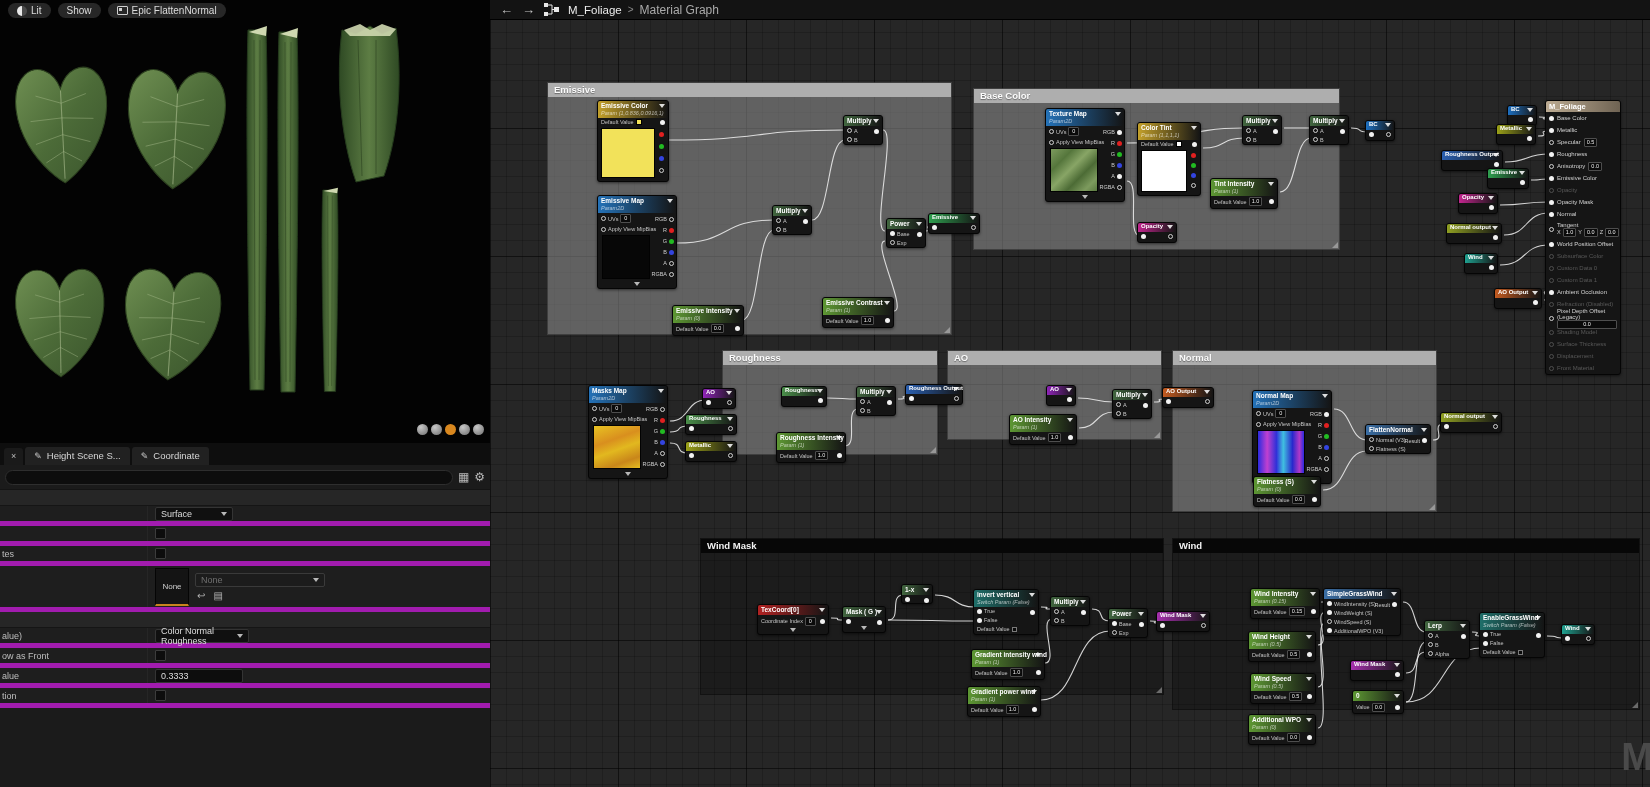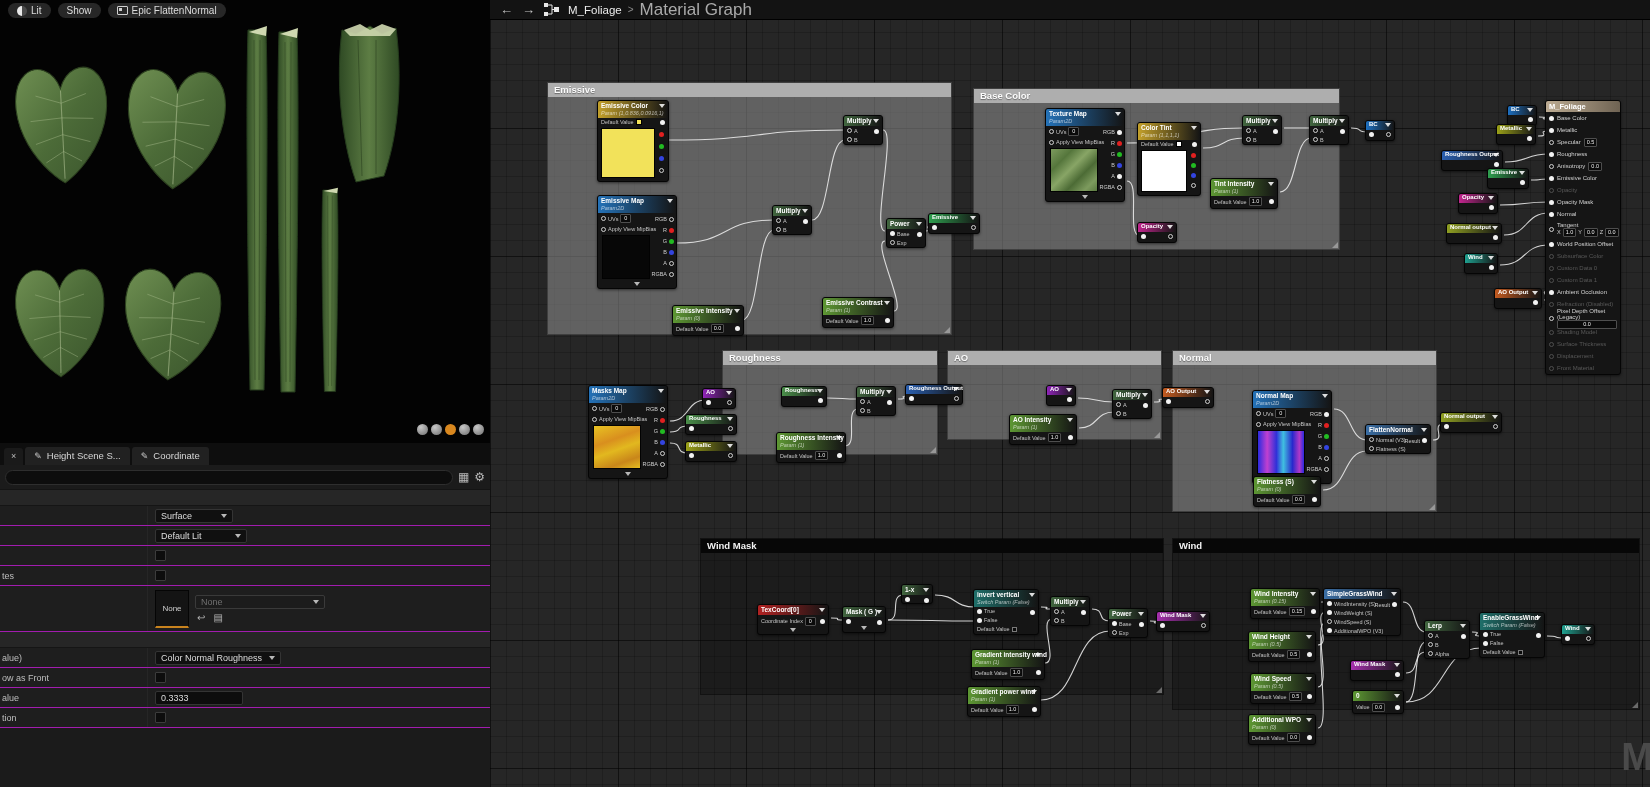--- a/index.html
+++ b/index.html
@@ -21,21 +21,21 @@
   
   #details { position:absolute; left:0; top:443px; width:490px; height:344px; background:#1b1b1b; overflow:hidden; }
   #tabbar { height:22px; background:#0e0e0e; display:flex; align-items:flex-end; gap:2px; padding-left:4px; }
   .tab { background:#212121; border-radius:3px 3px 0 0; padding:3px 9px 4px; font-size:9.5px; color:#d6d6d6;
     display:flex; gap:5px; align-items:center; }
   .tab .pencil { color:#cfcfcf; font-size:9px; }
   .tab-close { background:#1a1a1a; border-radius:3px 3px 0 0; padding:3px 7px 4px; color:#bbb; font-size:9px; }
   #searchrow { height:25px; display:flex; align-items:center; padding:0 5px; gap:5px; border-bottom:1px solid #141414;}
   #searchpill { flex:1; height:15px; background:#0d0d0d; border:1px solid #2e2e2e; border-radius:8px; }
   .sicon { color:#b8b8b8; font-size:12px; line-height:1; }
-  .drow { display:flex; align-items:center; border-bottom:1px solid #a21caf; background:#1e1e1e; }
+  .drow { display:flex; align-items:center; border-bottom:5px solid #a21caf; background:#1e1e1e; }
   .dlabel { width:148px; align-self:stretch; display:flex; align-items:center; padding-left:2px;
     border-right:1px solid #262626; color:#bfbfbf; font-size:9px; }
   .dctrl { flex:1; display:flex; align-items:center; padding-left:7px; gap:6px; }
   .dsel { background:#101010; border:1px solid #343434; border-radius:2px; height:14px; display:flex;
     align-items:center; justify-content:space-between; padding:0 5px; color:#ddd; font-size:9px; }
   .dsel.grayed { color:#6f6f6f; border-color:#3a3a3a; background:#1c1c1c; }
   .dinput { background:#0d0d0d; border:1px solid #343434; border-radius:2px; height:14px; width:88px;
     display:flex; align-items:center; padding:0 5px; color:#ddd; font-size:9px; }
   .dcb { width:11px; height:11px; background:#0d0d0d; border:1px solid #3c3c3c; border-radius:1px; position:relative; }
   .dcb.on { background:#1668c8; border-color:#1668c8; }
@@ -55,21 +55,21 @@
       linear-gradient(90deg, rgba(0,0,0,.45) 1px, transparent 1px),
       linear-gradient(rgba(0,0,0,.18) 1px, transparent 1px),
       linear-gradient(90deg, rgba(0,0,0,.18) 1px, transparent 1px);
     background-size:128px 128px,128px 128px,16px 16px,16px 16px; }
   #graph-topbar { position:absolute; left:0; top:0; width:100%; height:20px; background:#131313;
     border-bottom:1px solid #000; display:flex; align-items:center; gap:9px; padding:0 10px; z-index:10; }
   .nav-arrow { color:#c4c4c4; font-size:13px; font-weight:bold; }
   #crumb { display:flex; align-items:center; gap:6px; }
   #crumb .asset { color:#ececec; font-size:11.5px; }
   #crumb .sep { color:#8a8a8a; font-size:10px; }
-  #crumb .page { color:#aaa; font-size:17px; }
+  #crumb .page { color:#aaa; font-size:12px; }
   #wires { position:absolute; left:0; top:0; width:1160px; height:787px; z-index:2; }
   #watermark { position:absolute; right:-3px; bottom:8px; color:#4a4a4a; font-size:38px; font-weight:bold; z-index:1; }
 
   .cmt { position:absolute; z-index:1; border:1px solid rgba(0,0,0,.35); }
   .cmt-gray { background:rgba(146,146,146,.55); }
   .cmt-gray .cmt-hdr { background:#aeaeae; color:#fbfbfb; text-shadow:0 1px 1px rgba(0,0,0,.4); }
   .cmt-dark { background:rgba(8,8,8,.30); }
   .cmt-dark .cmt-hdr { background:#070707; color:#f2f2f2; }
   .cmt-hdr { font-size:9.5px; font-weight:bold; padding:1px 6px; height:14px; }
   .cmt-corner { position:absolute; right:1px; bottom:1px; width:0; height:0;
@@ -185,29 +185,20 @@
           <div class="dctrl">
             <div class="dsel" style="width: 78px;">
               <div>Surface</div>
               <div class="tri"></div>
             </div>
           </div>
         </div>
         <div class="drow" style="height: 20px;">
           <div class="dlabel"></div>
           <div class="dctrl">
-            <div class="dsel" style="width: 92px;">
-              <div>Default Lit</div>
-              <div class="tri"></div>
-            </div>
-          </div>
-        </div>
-        <div class="drow" style="height: 20px;">
-          <div class="dlabel"></div>
-          <div class="dctrl">
             <div class="dcb"></div>
           </div>
         </div>
         <div class="drow" style="height: 20px;">
           <div class="dlabel">tes</div>
           <div class="dctrl">
             <div class="dcb"></div>
           </div>
         </div>
         <div class="drow" style="height: 46px;">
@@ -223,21 +214,21 @@
                 <div>↩</div>
                 <div>▤</div>
               </div>
             </div>
           </div>
         </div>
         <div class="section"></div>
         <div class="drow" style="height: 20px;">
           <div class="dlabel">alue)</div>
           <div class="dctrl">
-            <div class="dsel" style="width: 126px;">
+            <div class="dsel" style="width: 94px;">
               <div>Color Normal Roughness</div>
               <div class="tri"></div>
             </div>
           </div>
         </div>
         <div class="drow" style="height: 20px;">
           <div class="dlabel">ow as Front</div>
           <div class="dctrl">
             <div class="dcb"></div>
           </div>

